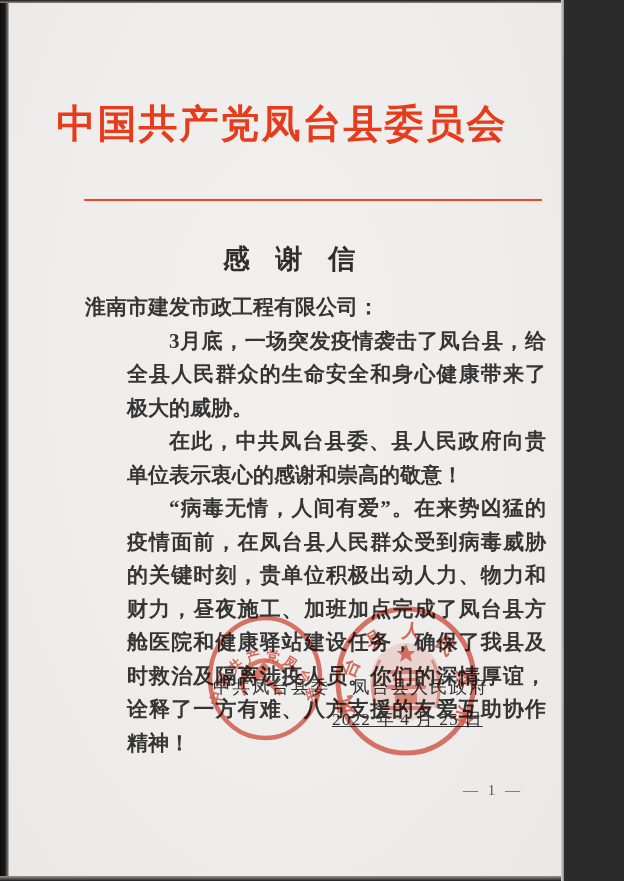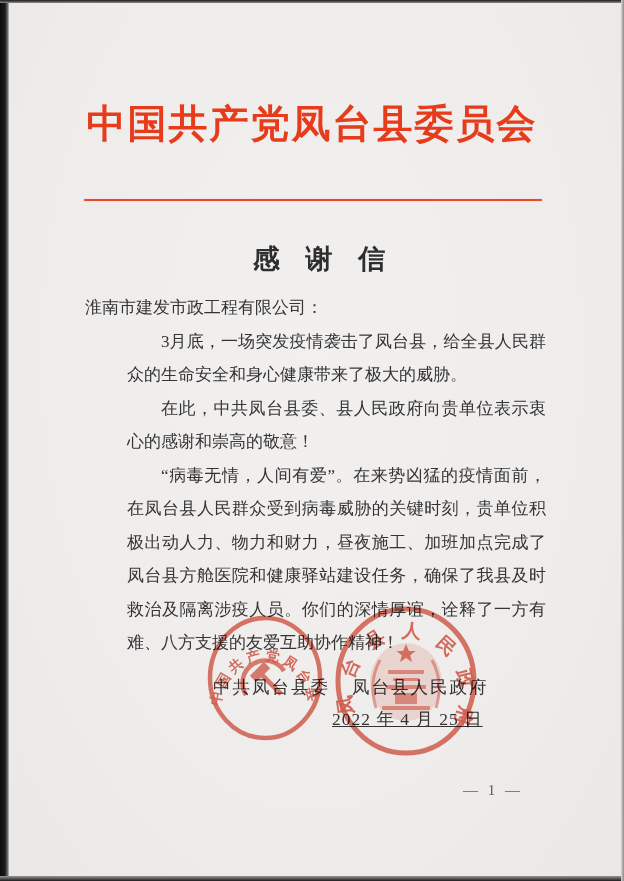--- a/index.html
+++ b/index.html
@@ -1,18 +1,18 @@
 <!DOCTYPE html>
 <html><head>
 <meta charset="utf-8">
 <style>
   html,body{margin:0;padding:0;background:#2b2b2b;}
   .page{
     position:relative;
-    width:624px;height:881px;
+    width:564px;height:881px;
     background:
       radial-gradient(ellipse at 50% 40%, #f2f0ef 0%, #efedec 60%, #eae8e7 100%);
     font-family:"Liberation Serif","DejaVu Serif",serif;
     overflow:hidden;
   }
   
   .edge-left{position:absolute;left:0;top:0;bottom:0;width:9px;
     background:linear-gradient(90deg,#0d0d0d 0%,#1a1a1a 55%,#6e6c6a 85%,#c9c7c5 100%);}
   .edge-top{position:absolute;left:0;top:0;right:0;height:3px;
     background:linear-gradient(180deg,#191919,#8f8d8b);}
@@ -40,24 +40,25 @@
     position:absolute;left:16px;right:0;top:241px;
     text-align:center;
     font-weight:700;
     font-size:27px;
     color:#2e2e2e;
     word-spacing:15px;
     letter-spacing:2px;
   }
   .body-text{
     position:absolute;left:85px;top:291px;width:461px;
-    font-size:17px;
+    font-size:21px;
     line-height:33.5px;
     color:#353535;
     text-align:justify;
+    font-weight:bold;
   }
   .body-text p{margin:0;}
   .body-text p.indent{text-indent:2em;margin-left:42px;}
 
   .sig{position:absolute;font-size:17.5px;color:#333;white-space:nowrap;z-index:1;}
   .sig-party{left:213px;top:675px;letter-spacing:2px;text-align:center;}
   .sig-gov{left:352px;top:675px;letter-spacing:2px;}
   .sig-date{left:332px;top:707px;letter-spacing:1px;text-decoration:underline;}
 
   .page-number{

